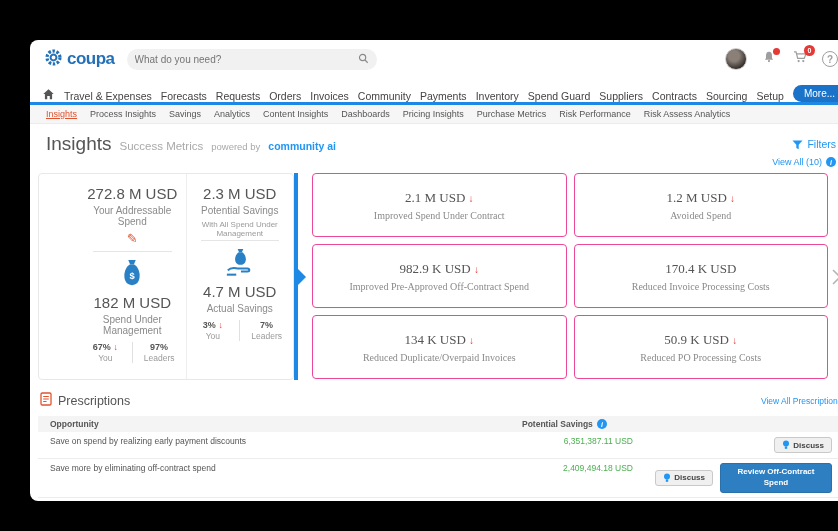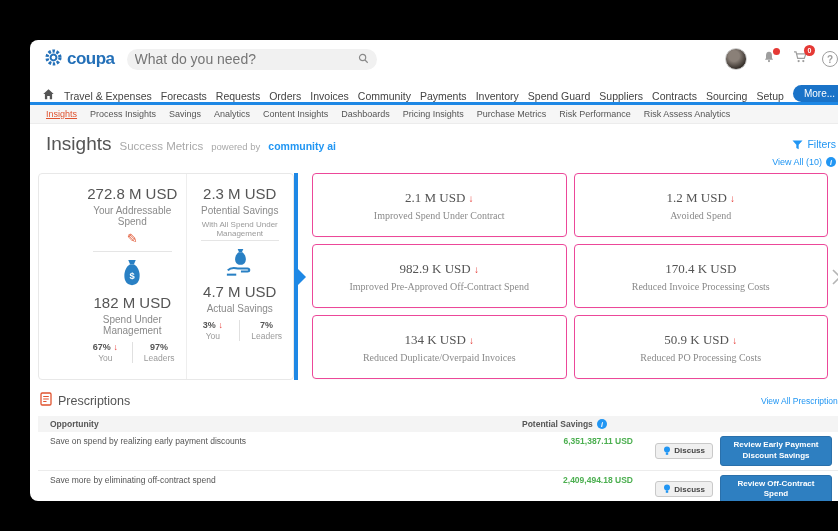--- a/index.html
+++ b/index.html
@@ -10,21 +10,21 @@
     background:#fff; border-radius:8px; overflow:hidden;
     box-shadow:0 12px 34px rgba(0,0,0,.65); }
 
   
   .app-header { height:38px; display:flex; align-items:center; padding:0 14px; gap:12px; }
   .logo { display:flex; align-items:center; gap:4px; flex:0 0 auto; }
   .logo-text { font-size:17px; font-weight:bold; color:#2470b8; letter-spacing:-0.5px; }
   .search-box { width:250px; height:21px; background:#f1f1f1; border-radius:12px;
     display:flex; align-items:center; padding:0 8px; }
   .search-box input { flex:1; border:none; background:transparent; outline:none;
-    font-size:14px; color:#666; font-family:"Liberation Sans", sans-serif; }
+    font-size:10px; color:#666; font-family:"Liberation Sans", sans-serif; }
   .header-right { margin-left:auto; display:flex; align-items:center; gap:13px; }
   .avatar { width:22px; height:22px; border-radius:50%;
     background:radial-gradient(circle at 40% 35%, #8a8078 0 30%, #3a332e 70%, #17120f 100%);
     border:1px solid #ccc; }
   .icon-btn { position:relative; width:18px; height:18px; display:flex; align-items:center; justify-content:center; }
   .dot { position:absolute; top:-2px; right:-2px; width:7px; height:7px; background:#e53935; border-radius:50%; }
   .badge { position:absolute; top:-5px; right:-6px; min-width:11px; height:11px; background:#e53935;
     color:#fff; font-size:7px; font-weight:bold; border-radius:6px;
     display:flex; align-items:center; justify-content:center; padding:0 2px; }
   .help-circle { width:16px; height:16px; border-radius:50%; border:1.5px solid #9e9e9e;
@@ -97,21 +97,21 @@
   .rx-title { font-size:12.5px; color:#555; }
   .rx-viewall { margin-left:auto; font-size:8.5px; color:#2196f3; cursor:pointer; }
   .rx-table { margin:6px 8px 0; }
   .rx-thead { display:flex; align-items:center; background:#f4f4f4; height:16px; padding:0 12px;
     font-size:8.5px; font-weight:bold; color:#555; }
   .col-opp { flex:1; }
   .col-sav { width:125px; display:flex; align-items:center; gap:4px; }
   .col-actions { width:185px; }
   .rx-row { display:flex; padding:4px 12px; border-bottom:1px solid #ececec; min-height:27px; }
   .row-opp { flex:1; font-size:8.5px; color:#555; padding-right:8px; }
-  .row-sav { width:125px; font-size:8.5px; font-weight:bold; color:#4caf50; text-align:right; padding-right:14px; }
+  .row-sav { width:125px; font-size:8.5px; font-weight:normal; color:#4caf50; text-align:right; padding-right:14px; }
   .row-actions { width:185px; display:flex; align-items:center; justify-content:flex-end; gap:7px; }
   .discuss-btn { display:flex; align-items:center; gap:3px; background:#f0f0f0; border:1px solid #c9c9c9;
     border-radius:3px; font-size:8px; font-weight:bold; color:#444; padding:2px 7px; cursor:pointer; }
   .action-btn { width:112px; background:#2e7fc1; border:1px solid #2a70ab; border-radius:3px;
     color:#fff; font-size:8px; font-weight:bold; text-align:center; padding:3px 4px;
     line-height:1.35; cursor:pointer; }
 </style>
 </head>
 <body>
 
@@ -340,21 +340,20 @@
       <span class="row-opp">Save on spend by realizing early payment discounts</span>
       <span class="row-sav">6,351,387.11 USD</span>
       <span class="row-actions">
         <span class="discuss-btn">
           <svg width="8" height="10" viewBox="0 0 8 10">
             <circle cx="4" cy="3.6" r="3" fill="#2196f3"></circle>
               <rect x="2.8" y="6.4" width="2.4" height="2.4" fill="#2196f3"></rect>
           </svg>
           <span>Discuss</span>
         </span>
-        <span class="action-btn">Review Early Payment Discount Savings</span>
       </span>
     </div>
 
     <div class="rx-row">
       <span class="row-opp">Save more by eliminating off-contract spend</span>
       <span class="row-sav">2,409,494.18 USD</span>
       <span class="row-actions">
         <span class="discuss-btn">
           <svg width="8" height="10" viewBox="0 0 8 10">
             <circle cx="4" cy="3.6" r="3" fill="#2196f3"></circle>

